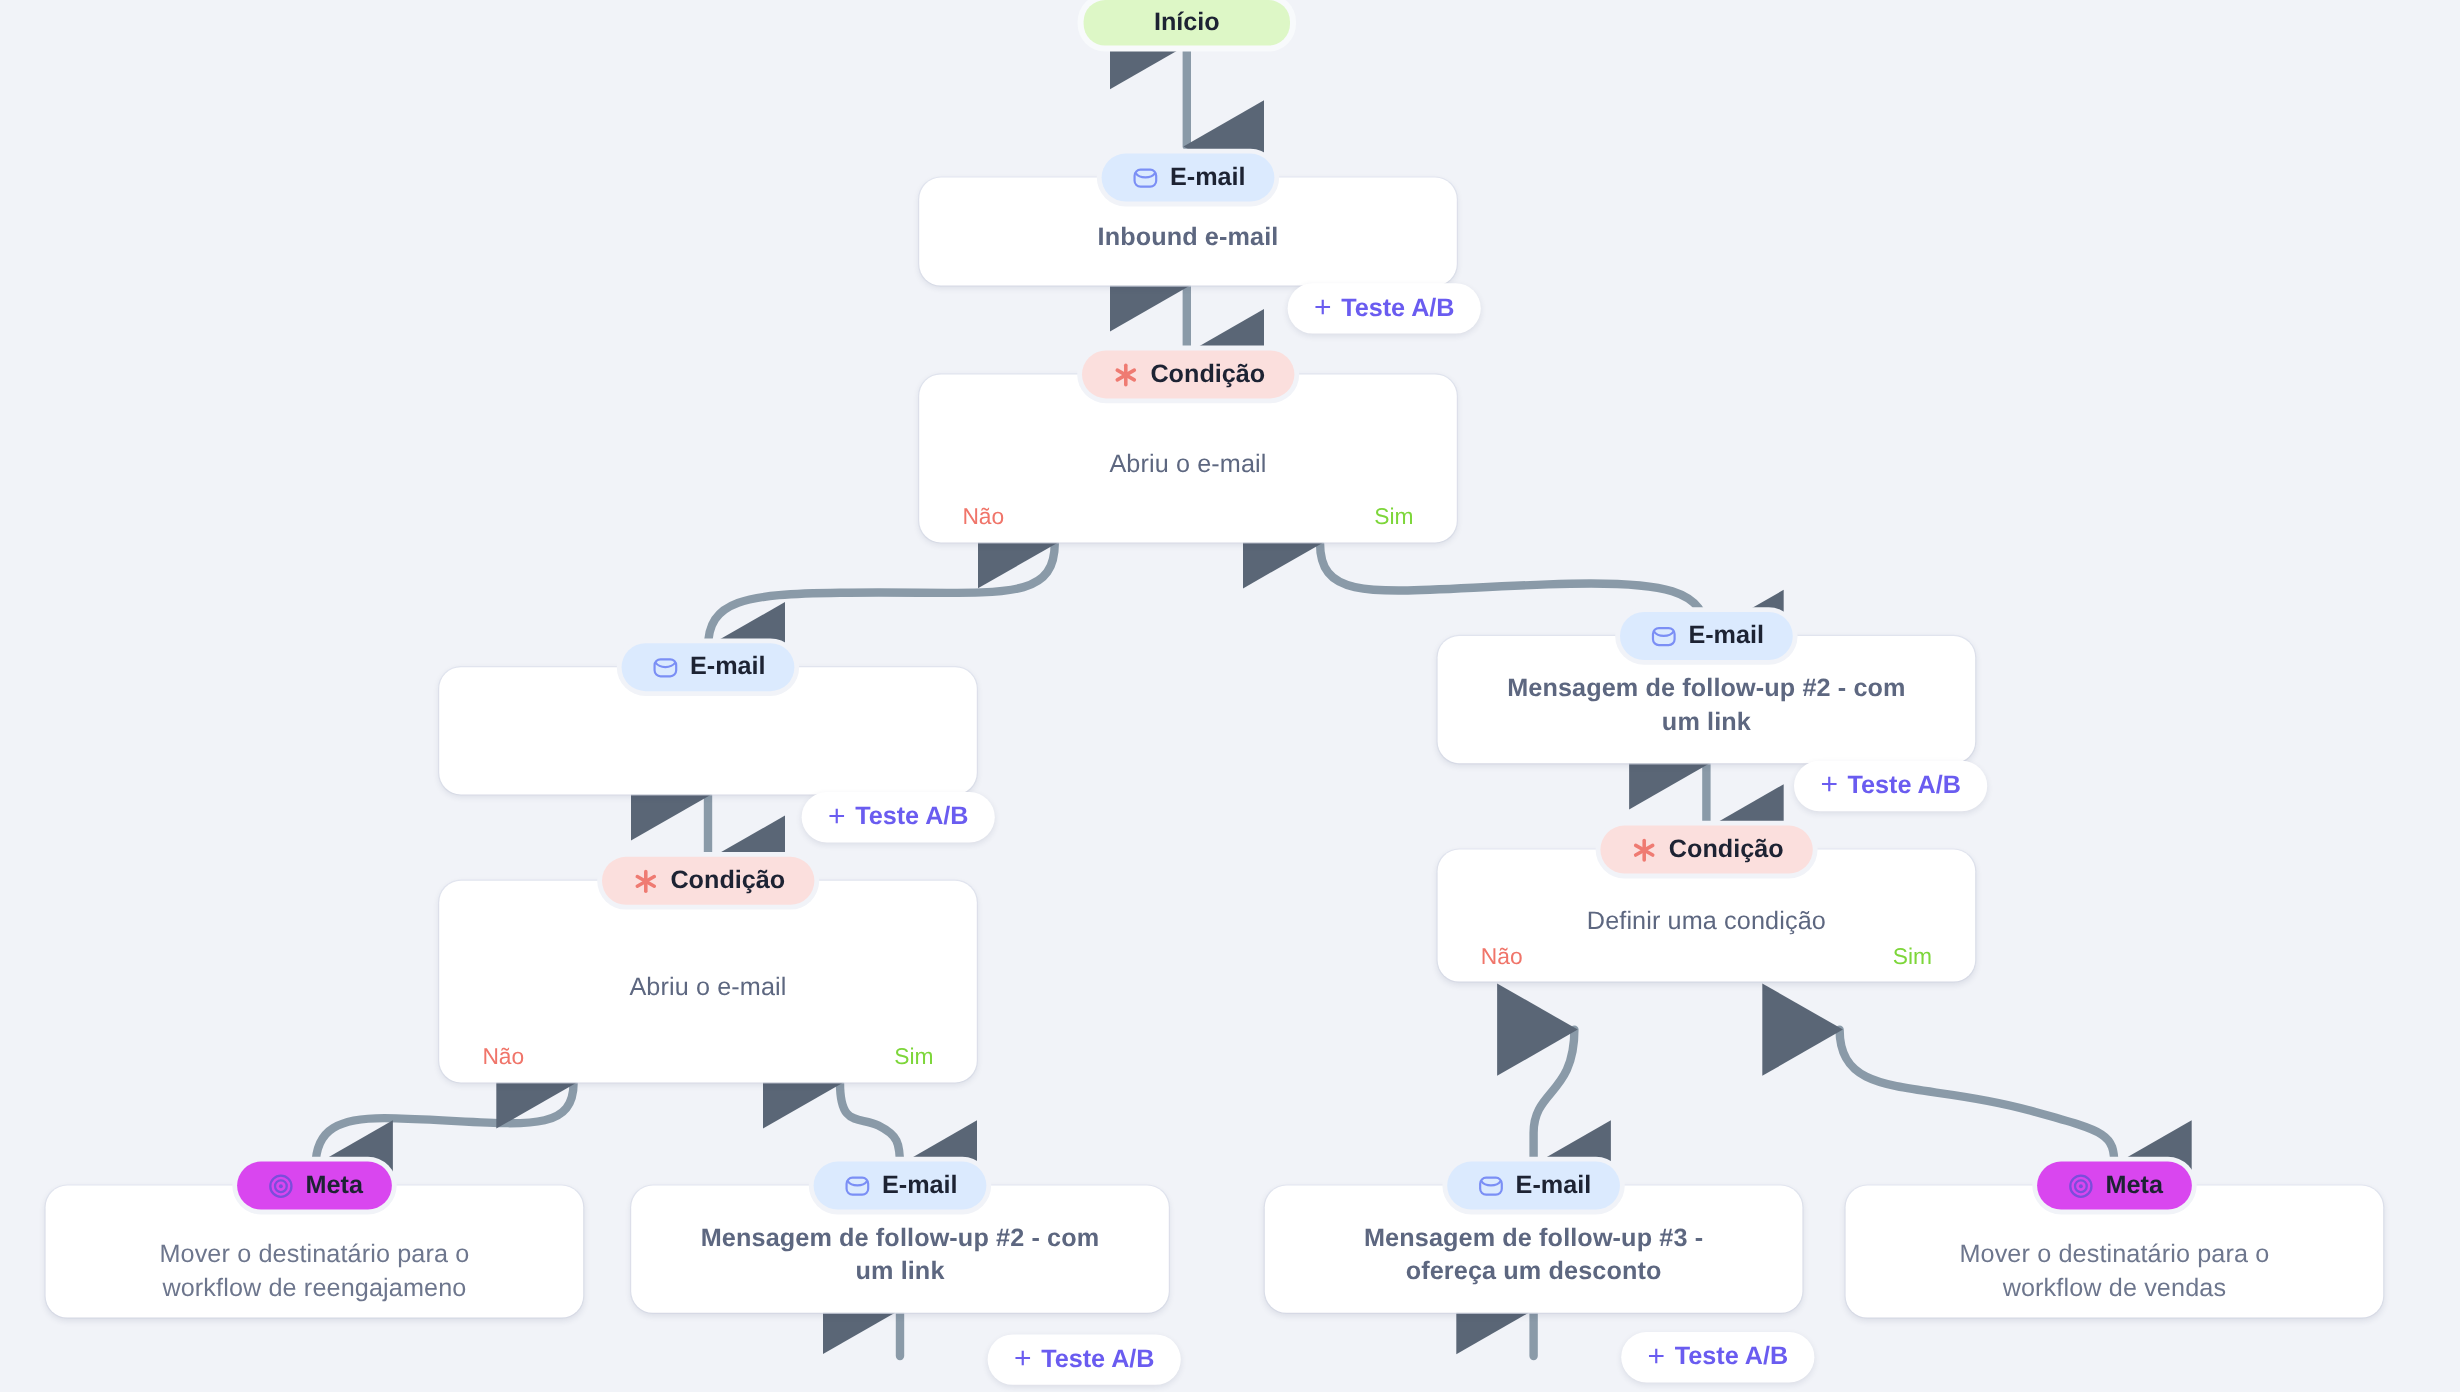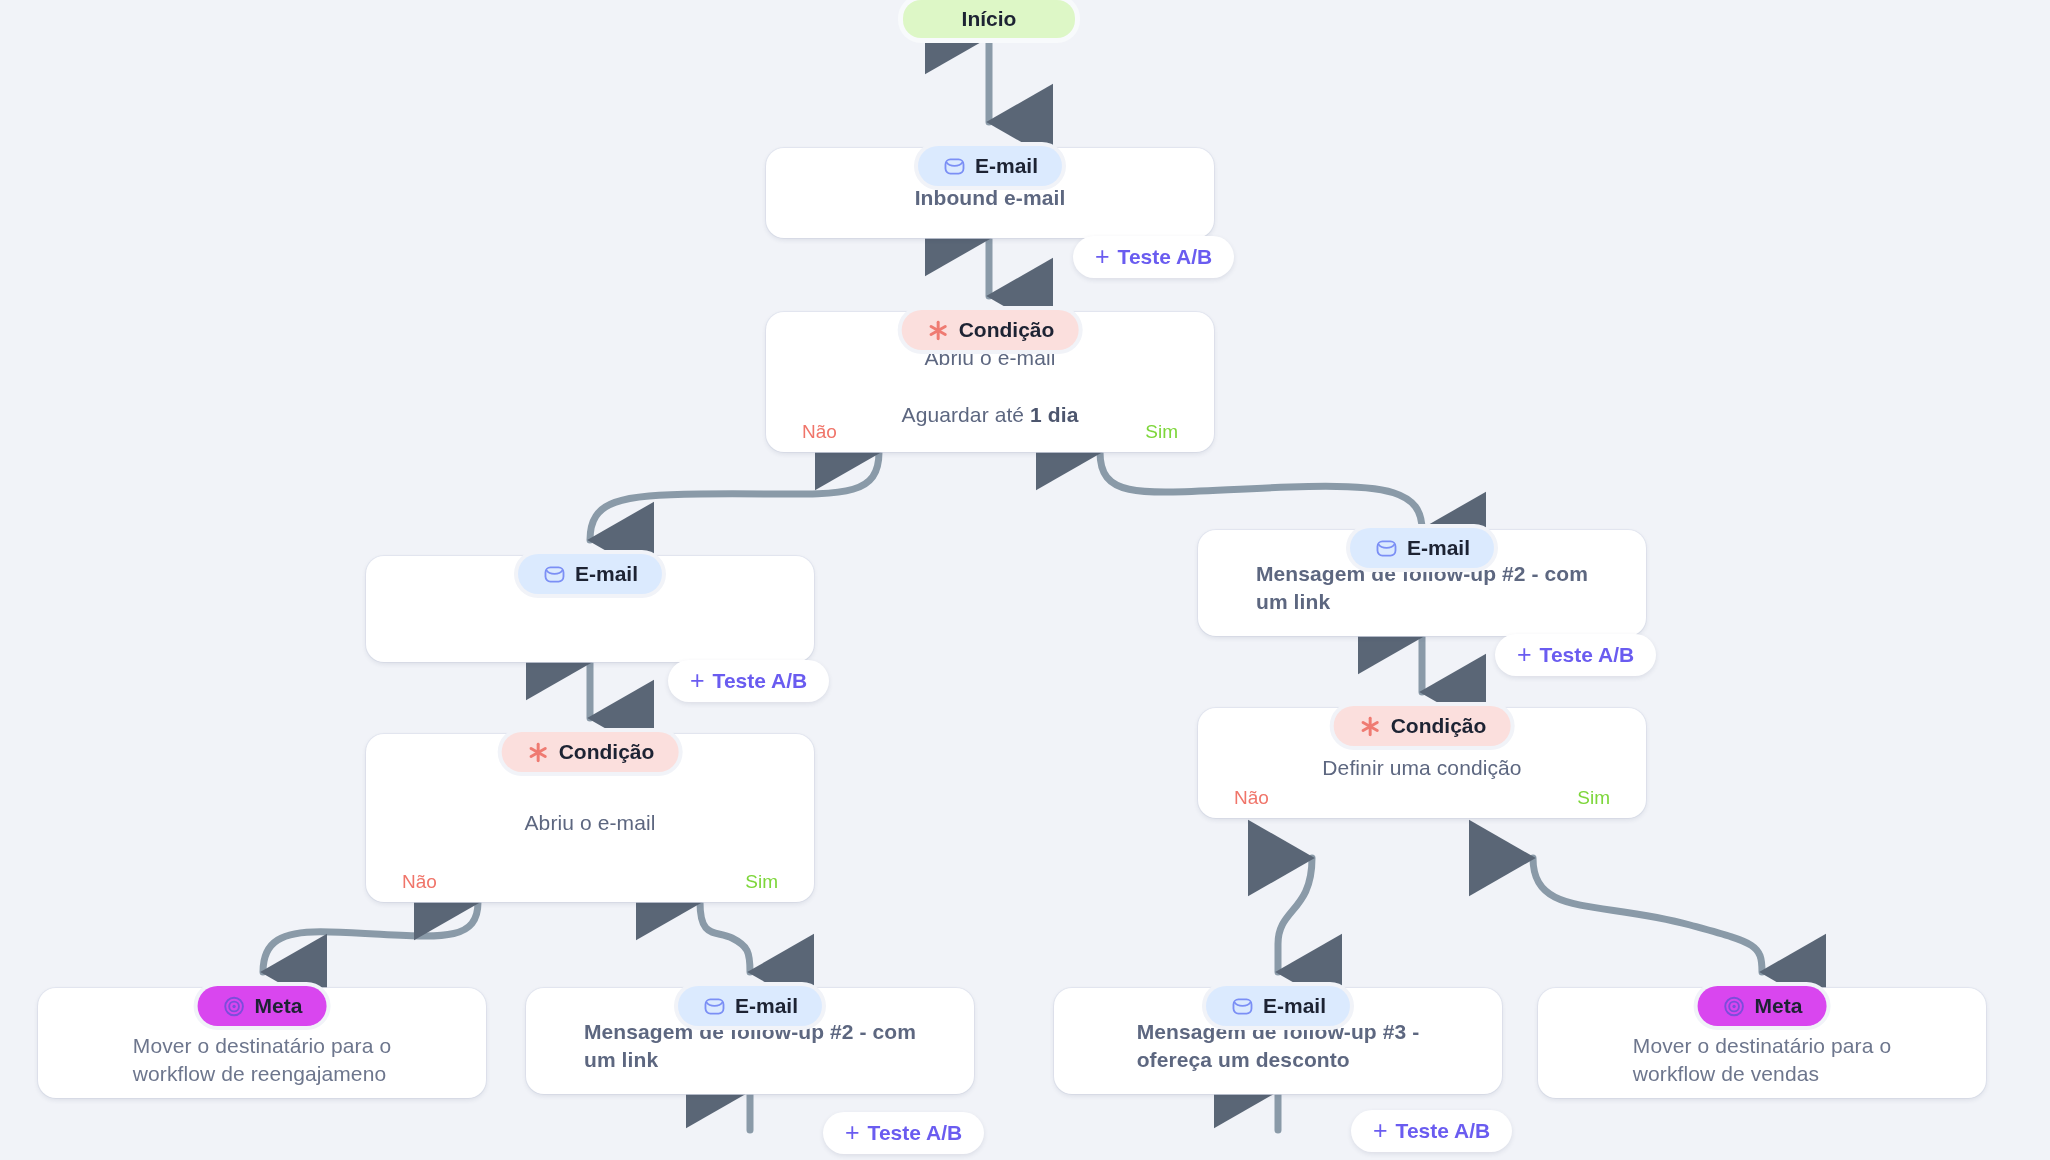--- a/index.html
+++ b/index.html
@@ -24,20 +24,21 @@
     display:flex;
     flex-direction:column;
     align-items:center;
     justify-content:center;
     padding:26px 18px 16px 18px;
   }
   .node .title{
     color:#5d6780;
     font-size:21px;
     line-height:1.35;
+    text-align:center;
     font-weight:700;
     letter-spacing:.1px;
     white-space:pre-line;
   }
   .node.cond .title{font-weight:400;color:#5d6780;}
   .node.cond .title b{font-weight:700;color:#4d566e;}
   .node.goal .title{font-weight:400;color:#6a7governing;}
   .node.goal .title{font-weight:400;color:#6b7governing;}
   .node.goal .title{font-weight:400;color:#6d768d;margin-top:24px;}
 
@@ -51,21 +52,20 @@
     display:flex;
     align-items:center;
     gap:9px;
     padding:0 24px;
     border-radius:20px;
     font-size:21px;
     font-weight:700;
     color:#1d2333;
     white-space:nowrap;
     box-shadow:0 0 0 4px #f1f3f8;
-    margin-top:18px;
   }
   .badge.email{background:#dbeafe;}
   .badge.cond{background:#fbdfdd;}
   .badge.goal{background:#d946ef;}
   .badge .ico{display:flex;align-items:center;justify-content:center;width:24px;height:24px;}
 
   
   .start-pill{
     position:absolute;
     display:flex;align-items:center;justify-content:center;
@@ -174,23 +174,20 @@
       <span class="ico">
         <svg width="23" height="23" viewBox="0 0 24 24" stroke="#ef7b72" stroke-width="3.1" stroke-linecap="round">
           <line x1="12" y1="3.5" x2="12" y2="20.5"></line>
           <line x1="4.6" y1="7.8" x2="19.4" y2="16.2"></line>
           <line x1="19.4" y1="7.8" x2="4.6" y2="16.2"></line>
         </svg>
       </span>
       <span>Condição</span>
     </div>
     <div class="title">Abriu o e-mail</div>
-    <div class="title">
-      <span>Aguardar até </span><b>1 dia</b>
-    </div>
     <div class="branches">
       <span class="br-no">Não</span>
       <span class="br-yes">Sim</span>
     </div>
   </div>
 
   <div class="node email" style="left:366px;top:556px;width:448px;height:106px;">
     <div class="badge email">
       <span class="ico">
         <svg width="23" height="23" viewBox="0 0 24 24" fill="none" stroke="#7b8ff5" stroke-width="1.9">

